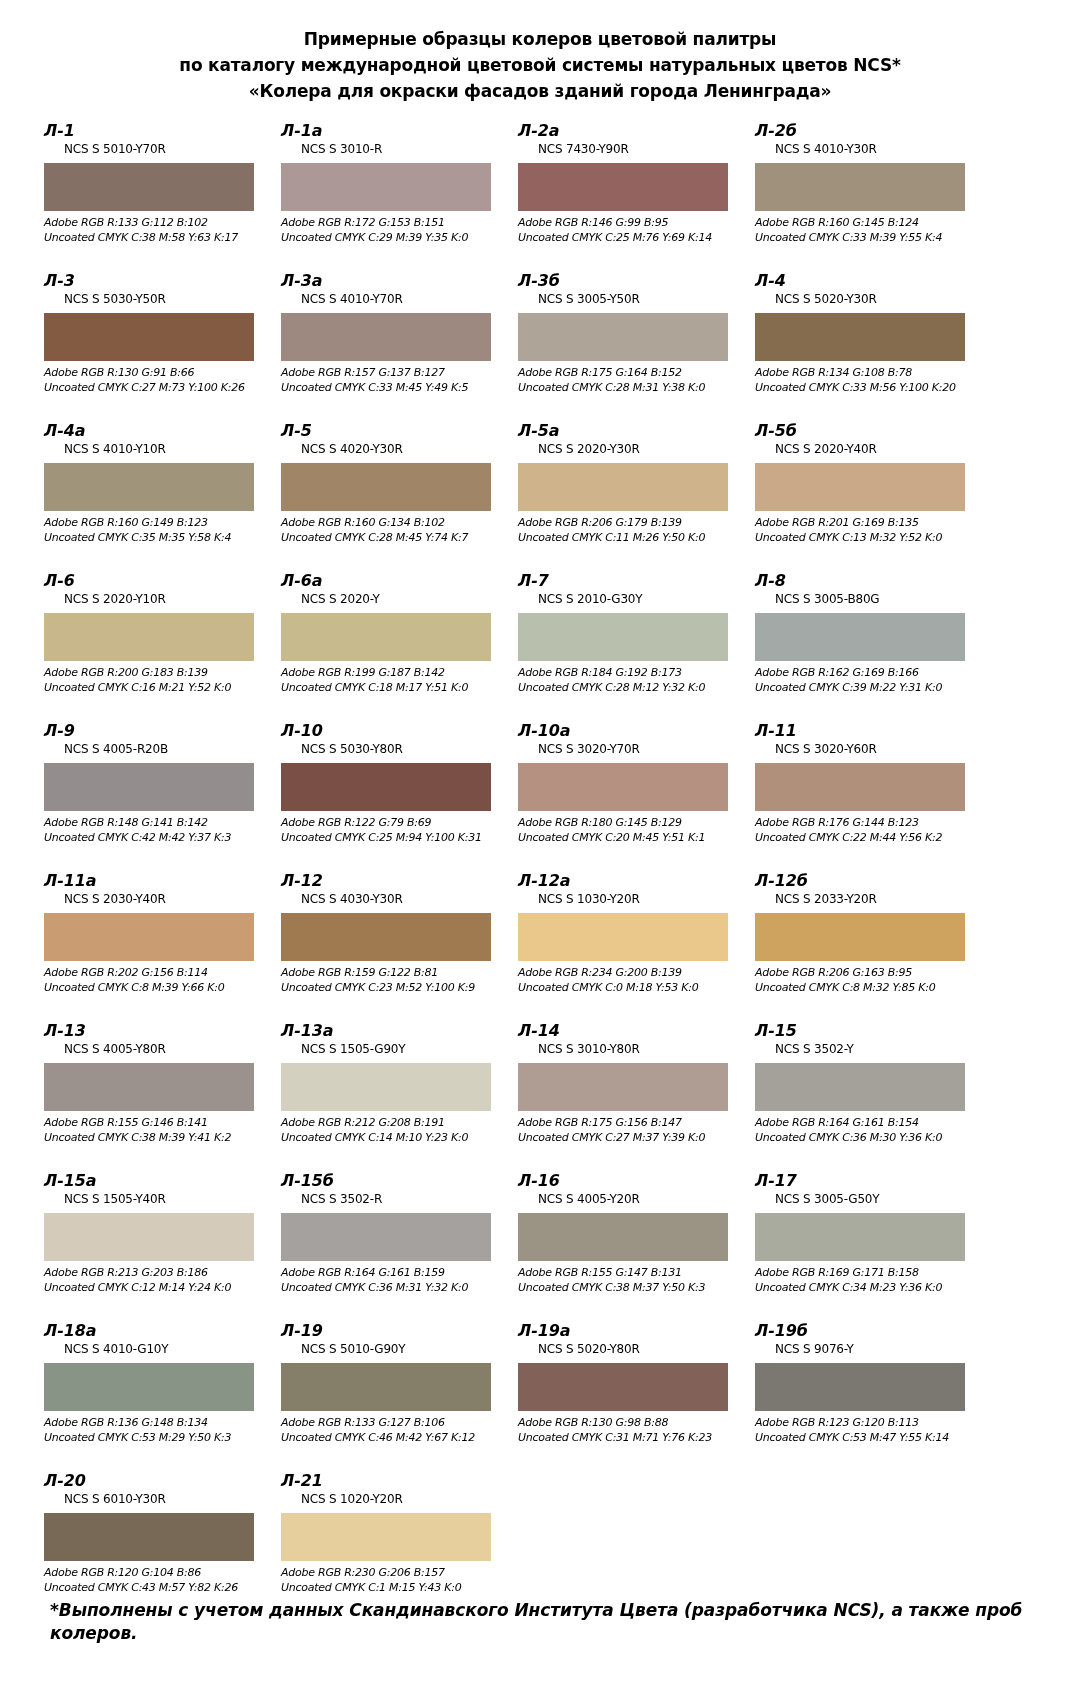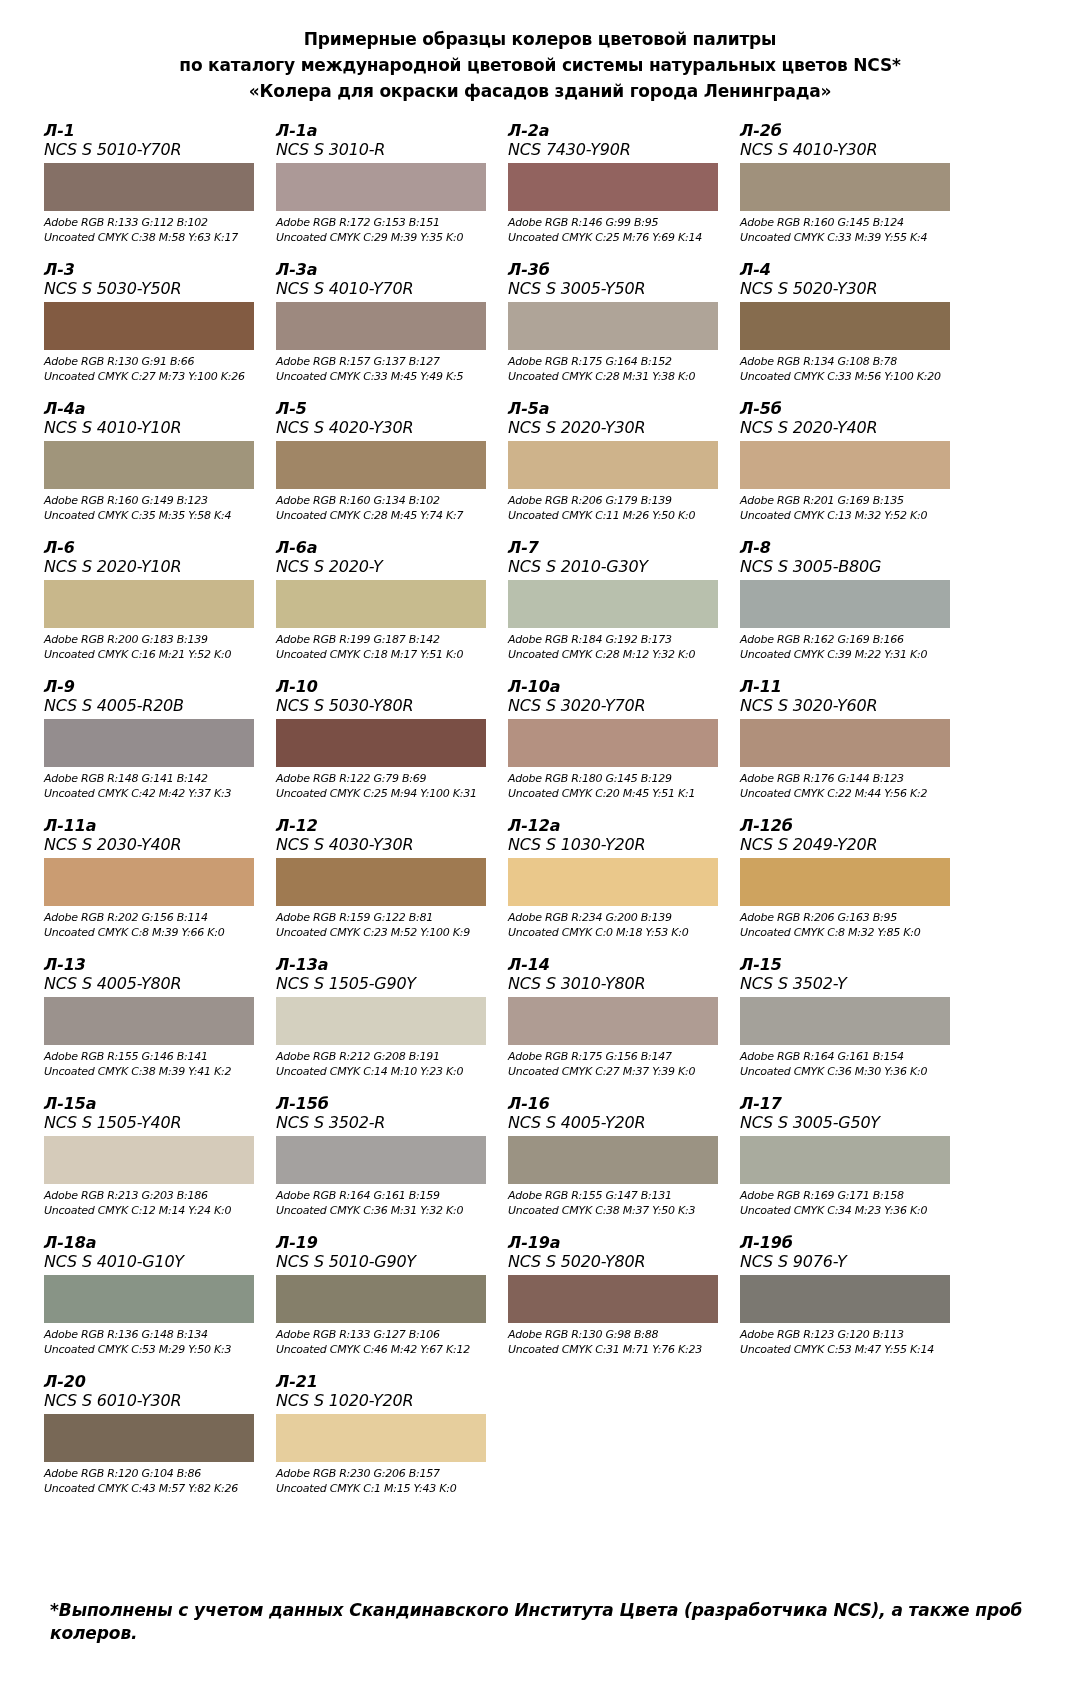--- a/index.html
+++ b/index.html
@@ -37,44 +37,45 @@
     line-height: 26px;
     white-space: nowrap;
   }
   
   .grid {
     margin-top: 18px;
     display: grid;
     grid-template-columns: repeat(4, 226px);
     column-gap: 6px;
     row-gap: 0px;
+    gap: 11px;
   }
   .cell {
     width: 226px;
     height: 139px;
     box-sizing: border-box;
     padding-right: 8px;
     position: relative;
   }
   .cell-code {
     font-weight: 700;
     font-style: italic;
     font-size: 16px;
     line-height: 18px;
     letter-spacing: -0.1px;
     margin: 0 0 0 0;
     white-space: nowrap;
   }
   .cell-ncs {
-    font-style: italic;
-    font-size: 16px;
+    font-size: 12px;
     line-height: 19px;
     letter-spacing: -0.2px;
     white-space: nowrap;
     margin-bottom: 4px;
+    margin-left: 20px;
   }
   .swatch {
     width: 210px;
     height: 48px;
     display: block;
     margin-bottom: 5px;
   }
   .cell-rgb, .cell-cmyk {
     font-style: italic;
     font-size: 11px;
@@ -263,21 +264,21 @@
       </div>
       <div class="cell">
         <div class="cell-code">Л-12а</div>
         <div class="cell-ncs">NCS S 1030-Y20R</div>
         <div class="swatch" style="background-color: rgb(234, 200, 139);"></div>
         <div class="cell-rgb">Adobe RGB R:234 G:200 B:139</div>
         <div class="cell-cmyk">Uncoated CMYK C:0 M:18 Y:53 K:0</div>
       </div>
       <div class="cell">
         <div class="cell-code">Л-12б</div>
-        <div class="cell-ncs">NCS S 2049-Y20R</div>
+        <div class="cell-ncs">NCS S 2033-Y20R</div>
         <div class="swatch" style="background-color: rgb(206, 163, 95);"></div>
         <div class="cell-rgb">Adobe RGB R:206 G:163 B:95</div>
         <div class="cell-cmyk">Uncoated CMYK C:8 M:32 Y:85 K:0</div>
       </div>
       <div class="cell">
         <div class="cell-code">Л-13</div>
         <div class="cell-ncs">NCS S 4005-Y80R</div>
         <div class="swatch" style="background-color: rgb(155, 146, 141);"></div>
         <div class="cell-rgb">Adobe RGB R:155 G:146 B:141</div>
         <div class="cell-cmyk">Uncoated CMYK C:38 M:39 Y:41 K:2</div>

